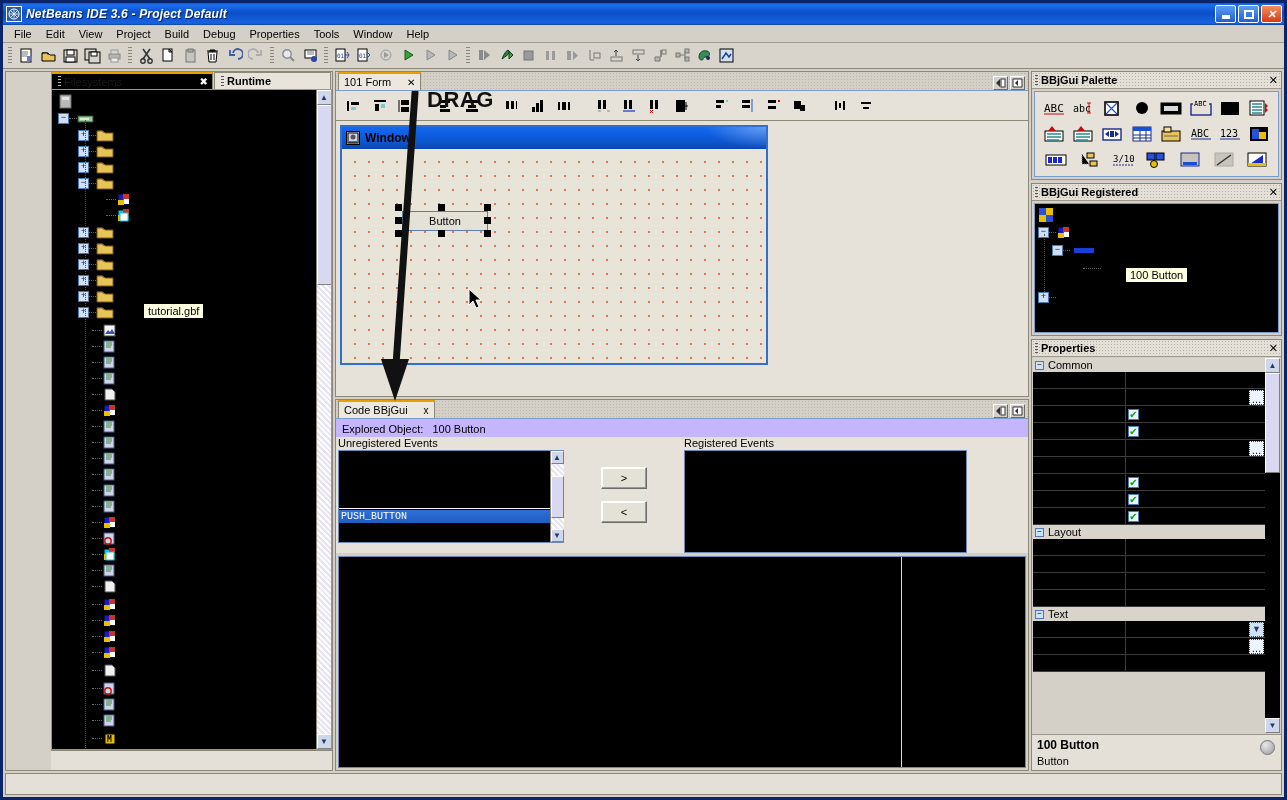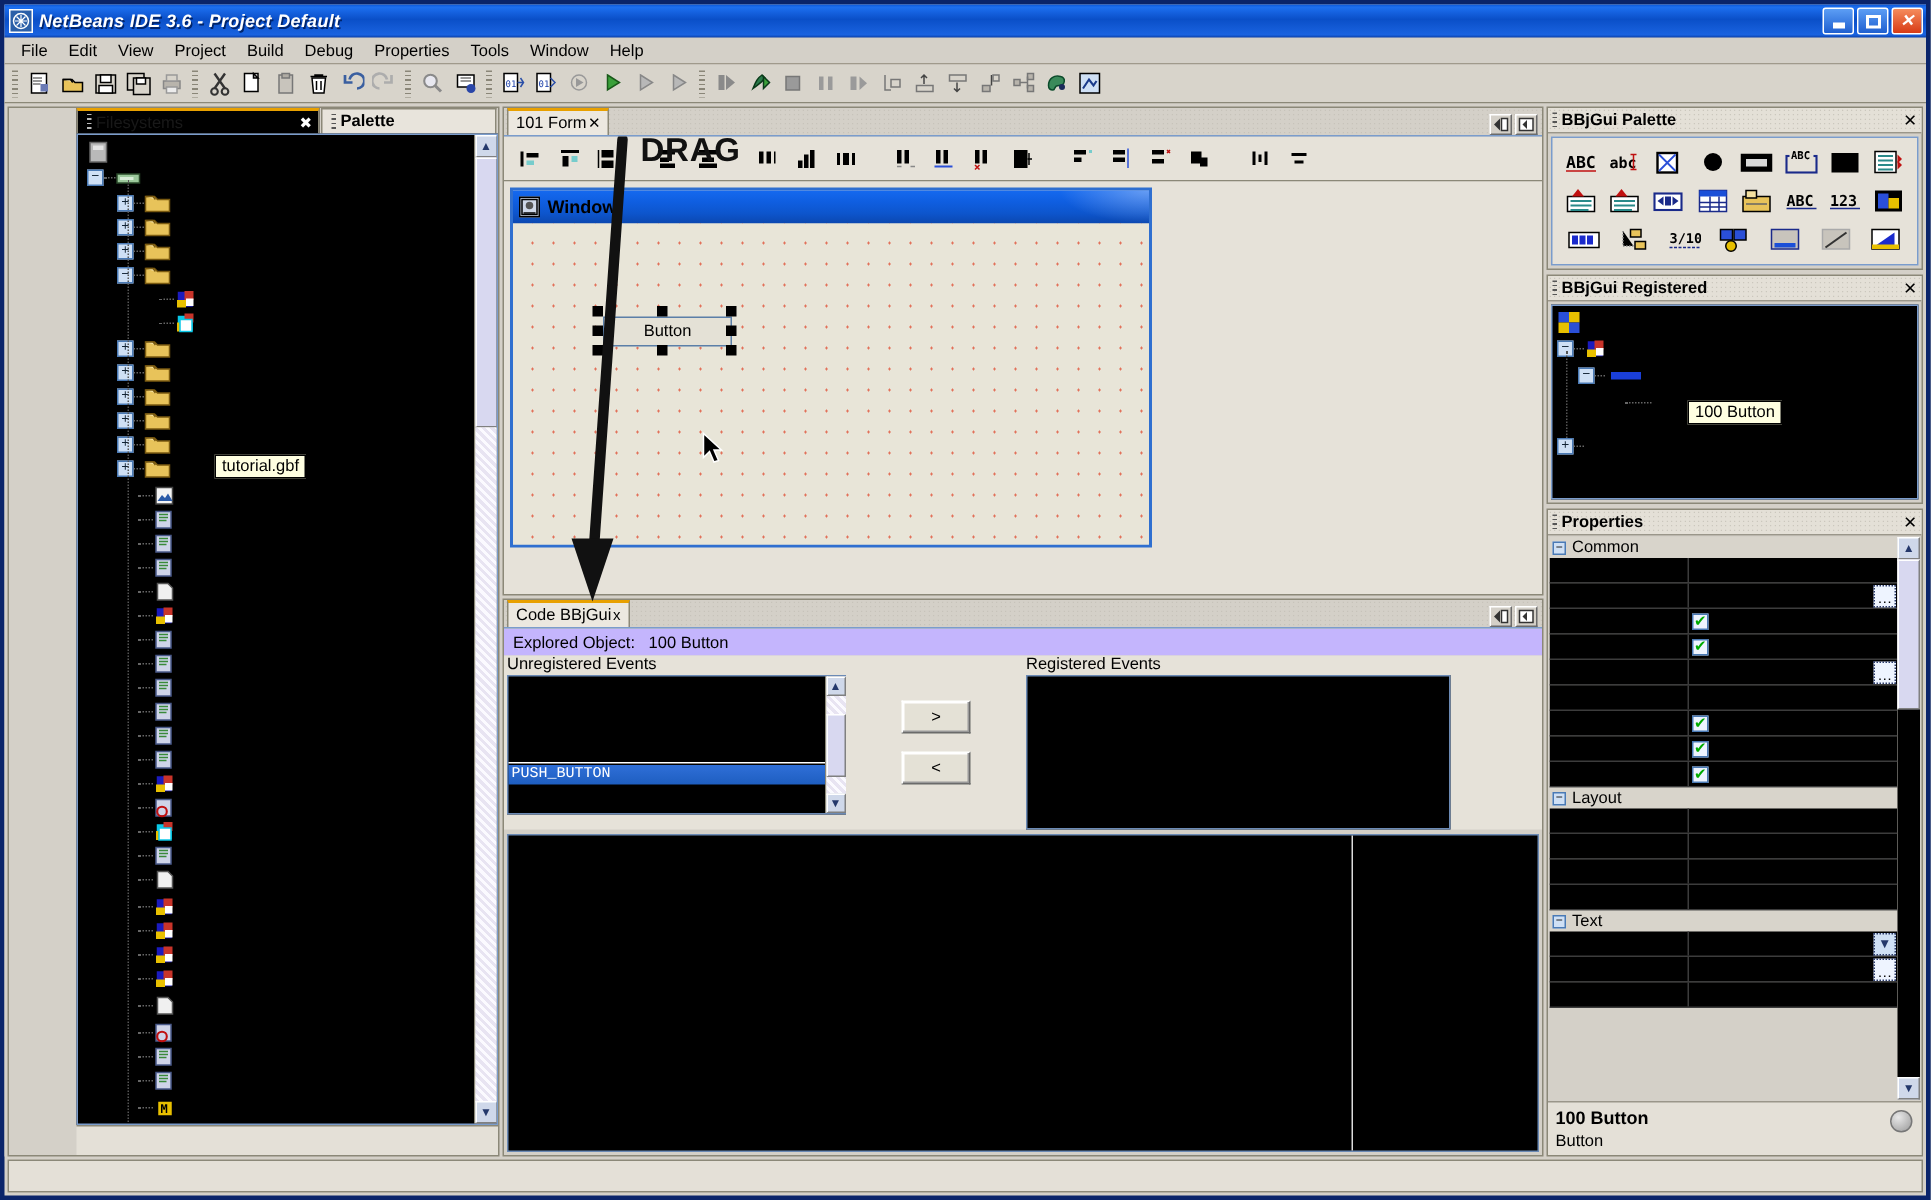--- a/index.html
+++ b/index.html
@@ -159,21 +159,21 @@
     border: 1px solid #8b8878; background: #d4d0c8;
     display:flex; flex-direction:column; min-height:0;
   }
   .panel-tabrow {
     height: 19px; display:flex; align-items:flex-end; background:#d4d0c8;
     border-bottom:1px solid #7a9ccc; position:relative;
     background-image: radial-gradient(#bcb8ae 0.5px, transparent 0.5px);
     background-size: 3px 3px;
   }
   .doc-tab {
-    height: 18px; display:flex; align-items:center; gap:1px;
+    height: 18px; display:flex; align-items:center; gap:16px;
     padding: 0 5px; font-size:11px; background:#ece8e0;
     border:1px solid #8b8878; border-bottom:none;
     border-top:2px solid #e8a000;
     margin-left:2px;
   }
   .doc-tab .x { font-size:10px; }
   .panel-tab-btns { margin-left:auto; display:flex; gap:2px; padding-right:3px; align-items:center; }
   .ptb {
     width:15px;height:14px;background:#d4d0c8;border:1px solid #fff;
     border-right-color:#6b6b6b;border-bottom-color:#6b6b6b;
@@ -273,21 +273,21 @@
     width:3px;height:11px;
     background-image: repeating-linear-gradient(180deg,#555 0 1px, transparent 1px 3px);
   }
   .side-head .t { font-size:11px; font-weight:bold; color:#000; }
   .side-head .x { margin-left:auto; font-size:11px; }
   .palette-body {
     background:#e6e2d9; border:1px solid #7a9ccc; margin:2px;
     padding:6px 4px; display:flex; flex-direction:column; gap:6px;
   }
   .pal-row { display:flex; justify-content:space-around; align-items:center; }
-  .pal-item { width:22px;height:20px; display:flex;align-items:center;justify-content:center;font-weight:bold; }
+  .pal-item { width:22px;height:20px; display:flex;align-items:center;justify-content:center; }
 
   .inspector-body { background:#000; border:1px solid #7a9ccc; margin:2px; height:130px; position:relative; }
 
   .props-body { flex:1; display:flex; background:#d4d0c8; margin:1px; min-height:0; }
   .props-list { flex:1; display:flex; flex-direction:column; overflow:hidden; }
   .prop-group {
     height:14px; display:flex; align-items:center; gap:4px; padding-left:2px;
     background:#d8d4cb; font-size:11px;
   }
   .prop-group .box {
@@ -559,21 +559,21 @@
     <div class="left-col">
       <div class="explorer">
         <div class="tabrow">
           <div class="tab active-dark">
             <span class="dots"></span>
             <span class="tablabel">Filesystems</span>
             <span class="xmark">✖</span>
           </div>
           <div class="tab plain">
             <span class="dots"></span>
-            <span class="tablabel">Palette</span>
+            <span class="tablabel">Runtime</span>
           </div>
         </div>
 
         <div class="tree-pane">
           <div class="tree-scroll-area">
 
             <div class="tree-row" style="left:6px;top:3px;">
               <span class="ico">
                 <svg width="16" height="16">
                     <rect x="2" y="1" width="11" height="13" fill="#b9b9b9" stroke="#666"></rect>

